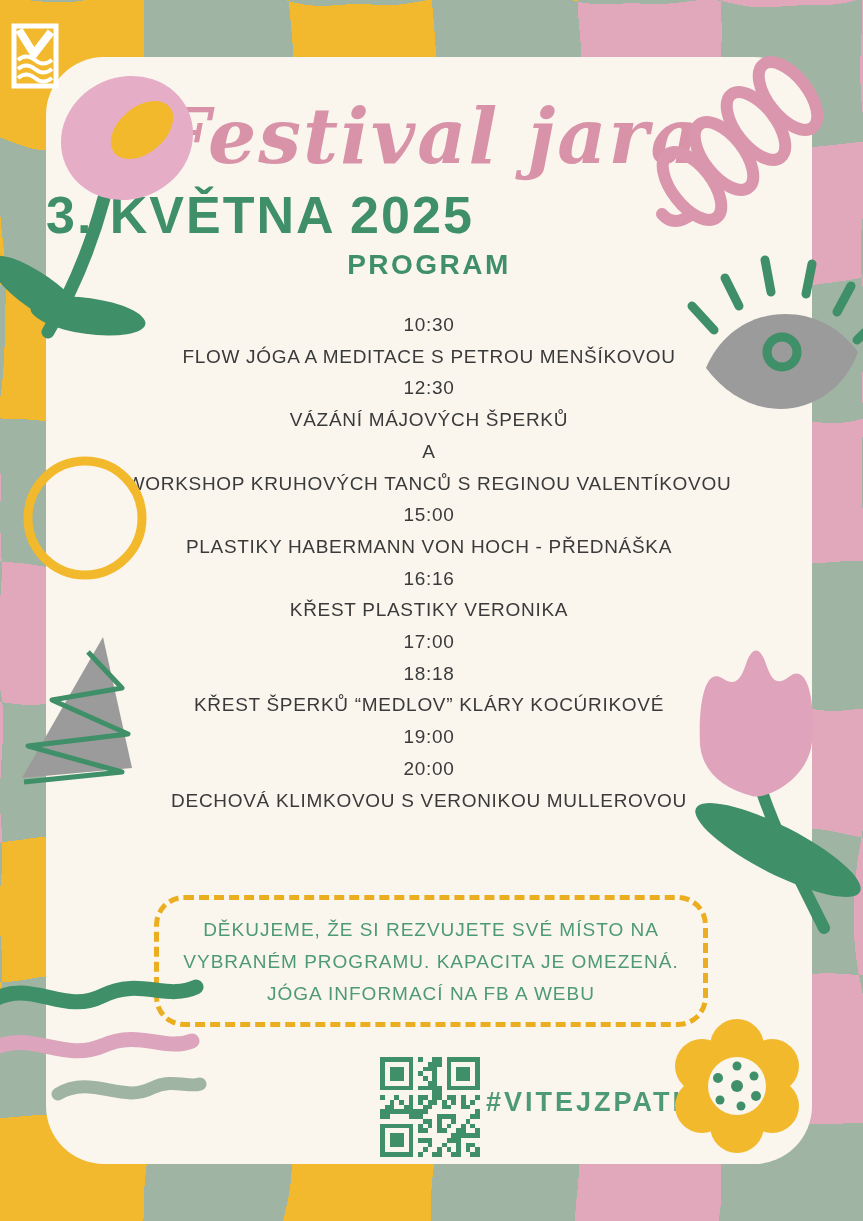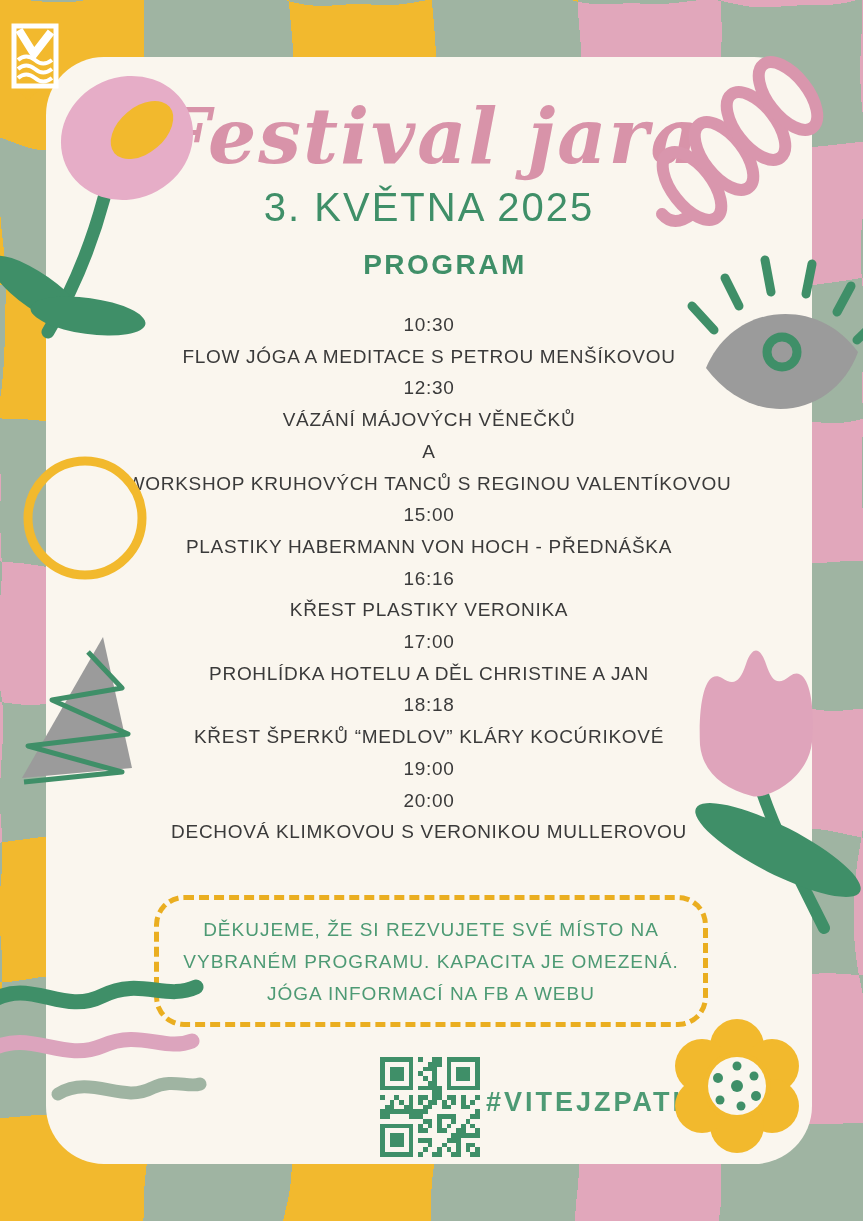--- a/index.html
+++ b/index.html
@@ -15,26 +15,26 @@
     background:var(--cream,#FAF6EE);border-radius:58px;z-index:1;
   }
   #deco{position:absolute;left:0;top:0;z-index:3;pointer-events:none;}
   .content{position:absolute;left:46px;top:57px;width:766px;height:1107px;z-index:2;}
   .title{
     position:absolute;top:42px;width:100%;text-align:center;
     font-family:"DejaVu Serif",serif;font-style:italic;font-weight:bold;
     font-size:76px;line-height:1;color:var(--title_pink);letter-spacing:2px;
   }
   .date{
-    position:absolute;top:128px;width:100%;text-align:center;
-    font-size:40px;font-weight:normal;letter-spacing:2px;color:var(--green);
+    position:absolute;top:128px;width:100%;text-align:left;
+    font-size:52px;font-weight:bold;letter-spacing:2px;color:var(--green);
   }
   .heading{
     position:absolute;top:192px;width:100%;text-align:center;
-    font-size:28px;font-weight:bold;letter-spacing:2.5px;color:var(--green);margin-left:16px;
+    font-size:28px;font-weight:bold;letter-spacing:2.5px;color:var(--green);
   }
   .program{
     position:absolute;top:252px;width:100%;text-align:center;
     font-size:19px;line-height:31.7px;color:var(--text_dark);letter-spacing:.7px;
   }
   .notice{
     position:absolute;left:108px;top:838px;width:508px;
     border:5px dashed var(--dash_yellow);border-radius:30px;
     padding:14px 18px 12px 18px;text-align:center;
   }
@@ -166,29 +166,28 @@
 <div class="card"></div>
 
 <div class="content">
   <div class="title">Festival jara</div>
   <div class="date">3. KVĚTNA 2025</div>
   <div class="heading">PROGRAM</div>
   <div class="program">
       <div class="pline time">10:30</div>
       <div class="pline event">FLOW JÓGA A MEDITACE S PETROU MENŠÍKOVOU</div>
       <div class="pline time">12:30</div>
-      <div class="pline event">VÁZÁNÍ MÁJOVÝCH VĚNEČKŮ</div>
+      <div class="pline event">VÁZÁNÍ MÁJOVÝCH ŠPERKŮ</div>
       <div class="pline event">A</div>
       <div class="pline event">WORKSHOP KRUHOVÝCH TANCŮ S REGINOU VALENTÍKOVOU</div>
       <div class="pline time">15:00</div>
       <div class="pline event">PLASTIKY HABERMANN VON HOCH - PŘEDNÁŠKA</div>
       <div class="pline time">16:16</div>
       <div class="pline event">KŘEST PLASTIKY VERONIKA</div>
       <div class="pline time">17:00</div>
-      <div class="pline event">PROHLÍDKA HOTELU A DĚL CHRISTINE A JAN</div>
       <div class="pline time">18:18</div>
       <div class="pline event">KŘEST ŠPERKŮ “MEDLOV” KLÁRY KOCÚRIKOVÉ</div>
       <div class="pline time">19:00</div>
       <div class="pline time">20:00</div>
       <div class="pline event">DECHOVÁ KLIMKOVOU S VERONIKOU MULLEROVOU</div>
     </div>
 
   <div class="notice">
     <div>
         <div class="nline">DĚKUJEME, ŽE SI REZVUJETE SVÉ MÍSTO NA</div>

